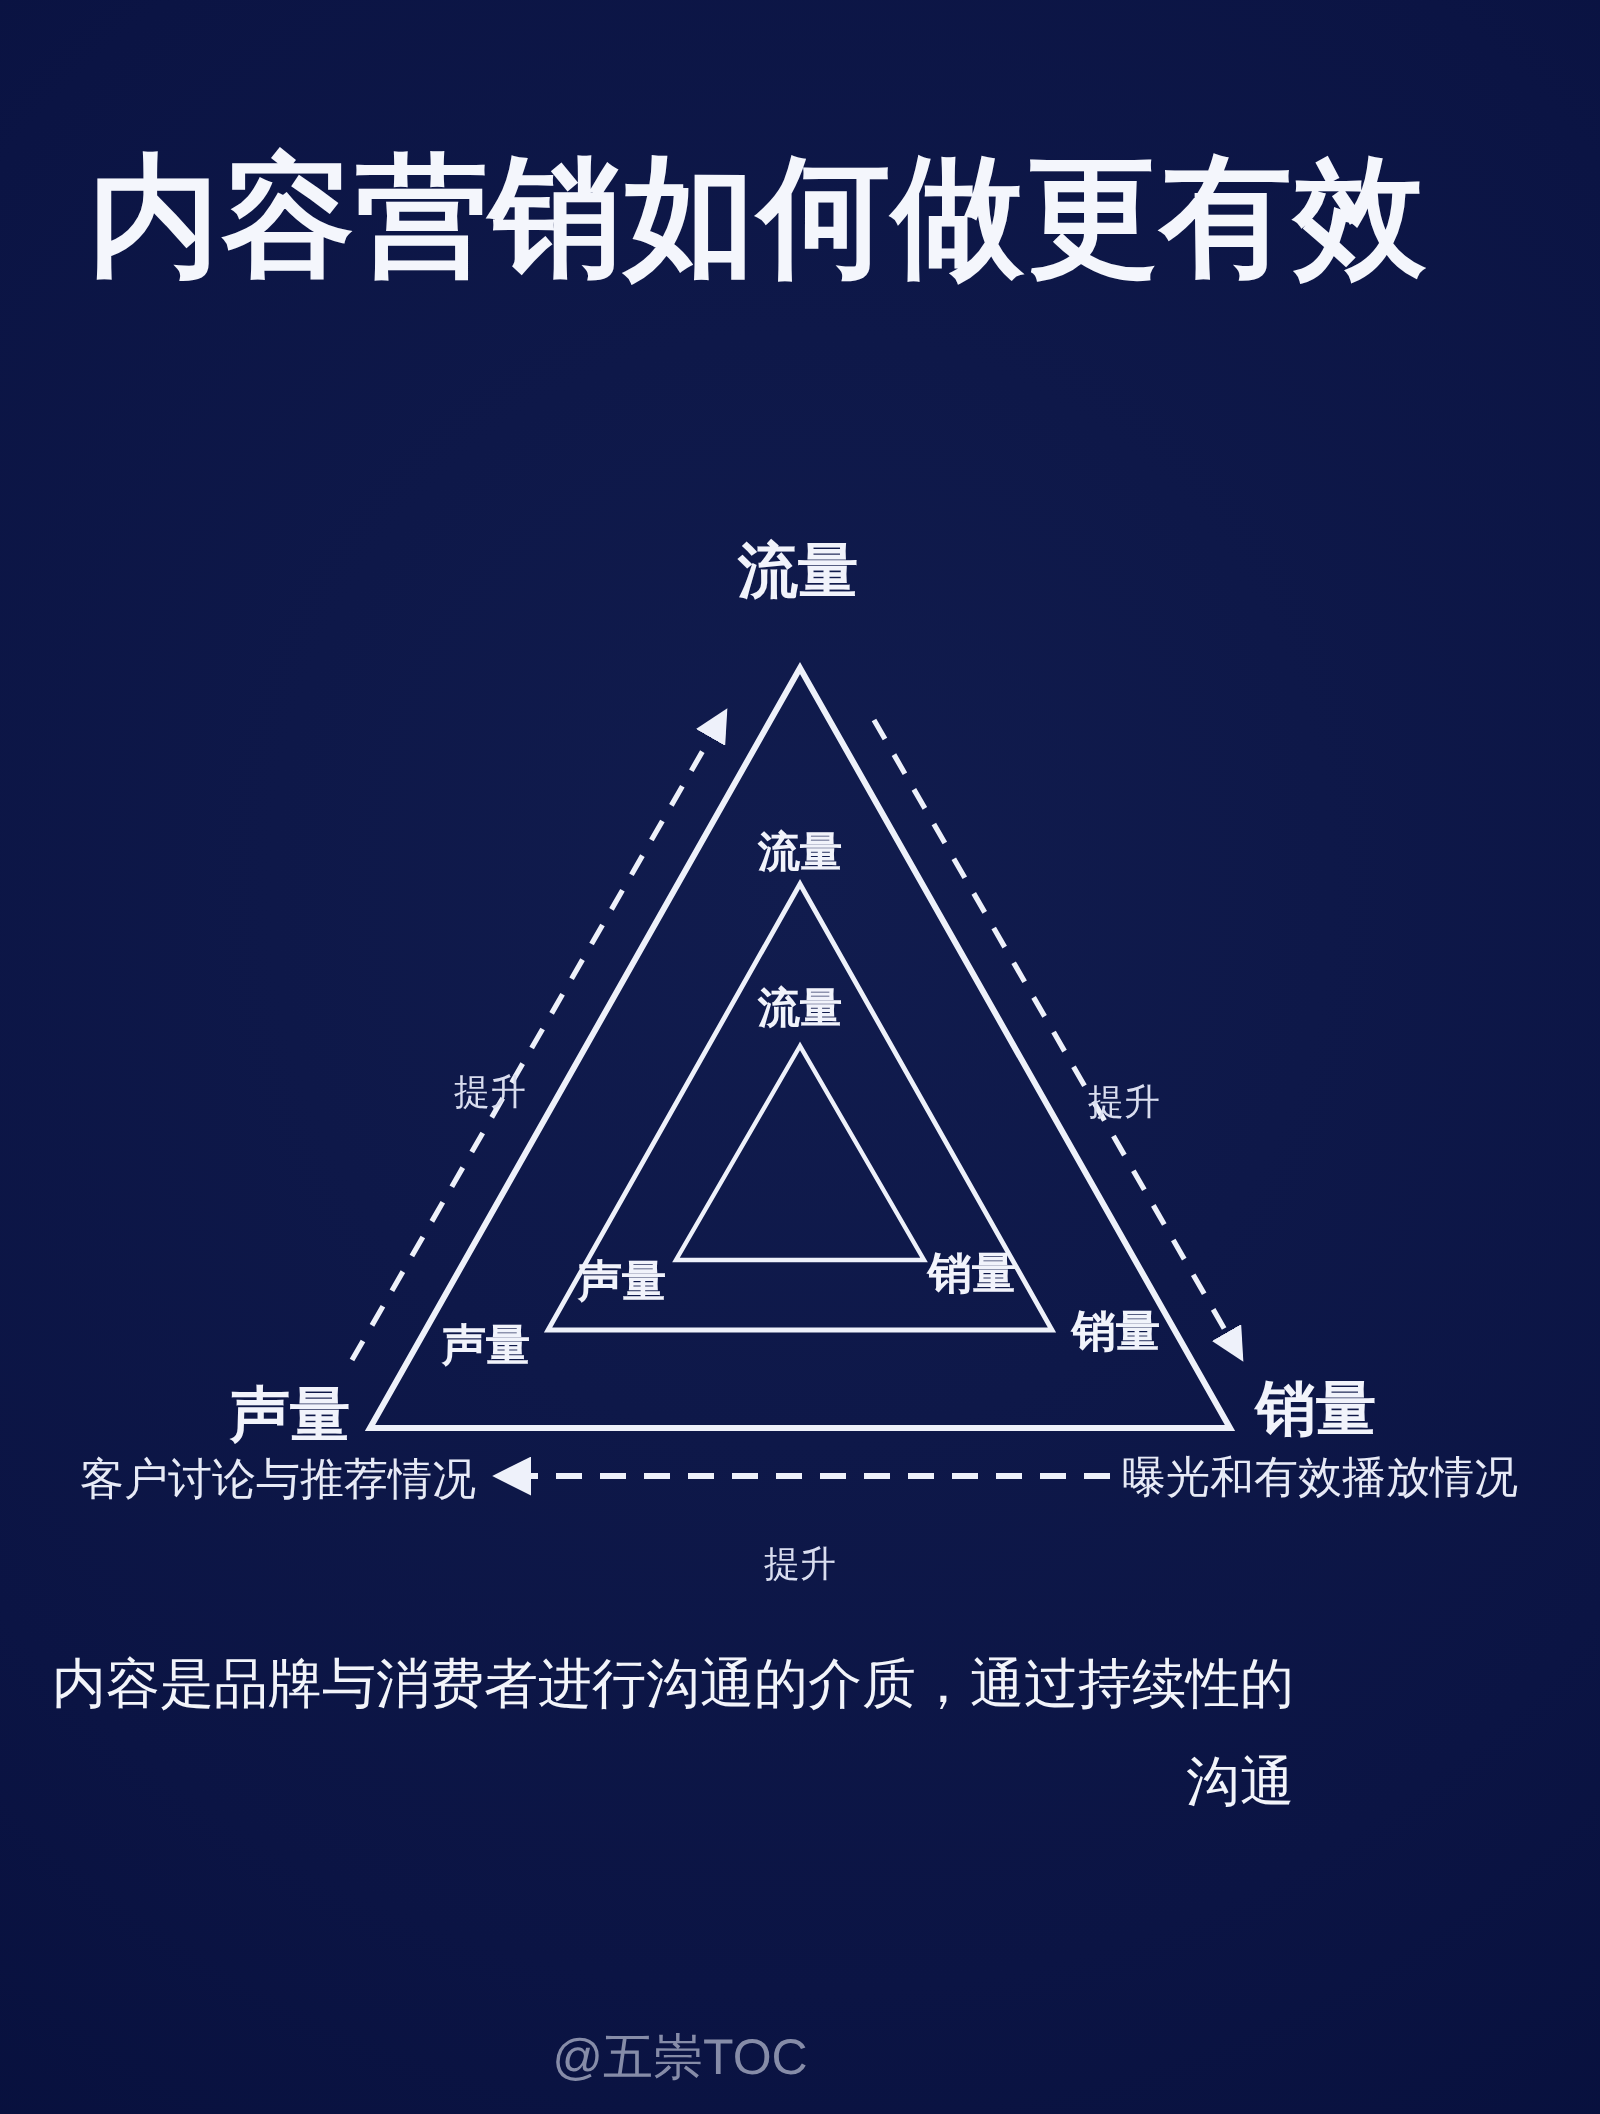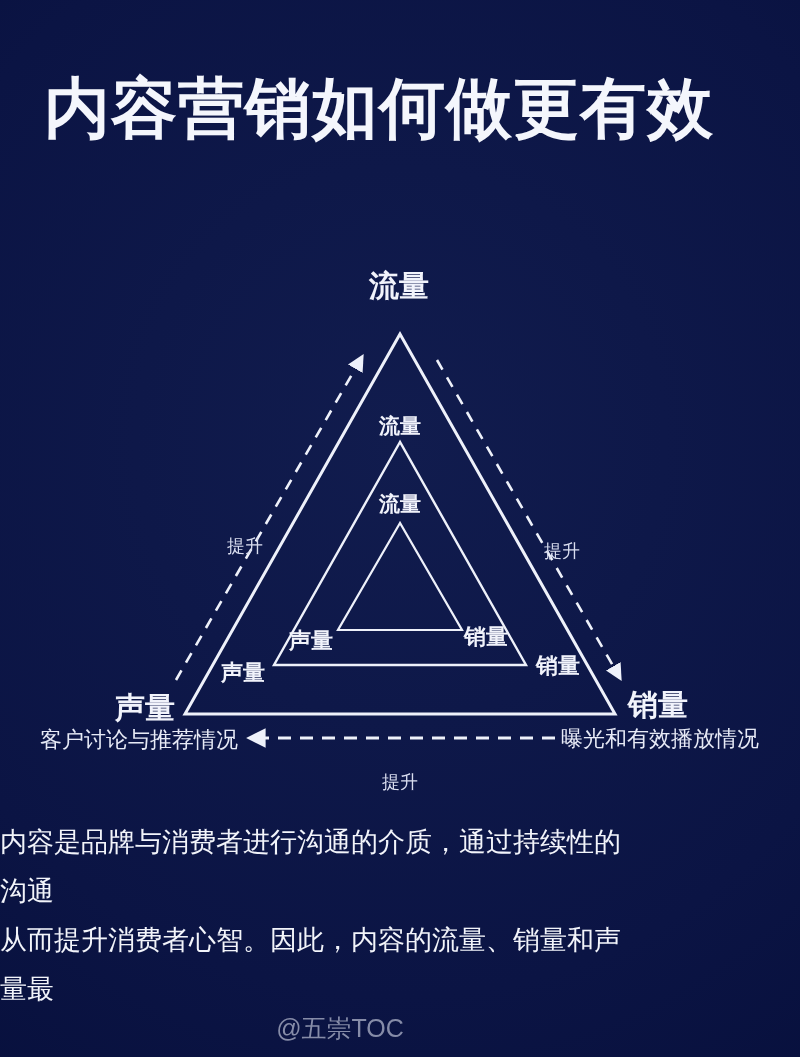--- a/index.html
+++ b/index.html
@@ -28,21 +28,21 @@
   .dlabel {
     position: absolute; transform: translate(-50%, -50%);
     white-space: nowrap; color: #f1f3fb;
   }
   .lab-xl   { font-size: 30px; font-weight: 700; }
   .lab-md   { font-size: 22px; font-weight: 700; }
   .lab-desc { font-size: 22px; font-weight: 400; color: #e7eaf6; }
   .lab-sm   { font-size: 18px; font-weight: 400; color: #d9ddef; margin-top: 25px; }
   .summary {
     position: absolute; left: 0; top: 818px; width: 647px;
-    text-align: left; font-size: 27px; line-height: 49px;
+    text-align: right; font-size: 27px; line-height: 49px;
     color: #f2f4fa; font-weight: 500;
   }
   .credit {
     position: absolute; left: 0; top: 1012px; width: 680px;
     text-align: center; font-size: 25px; color: #868ca8;
   }
 </style>
 </head>
 <body>
 
@@ -78,18 +78,17 @@
   <div class="dlabel lab-sm" style="left:400px; top:757px;">提升</div>
 
   <div class="dlabel lab-xl" style="left:145px; top:708px;">声量</div>
   <div class="dlabel lab-desc" style="left:139px; top:740px;font-family:Liberation Mono, monospace;">客户讨论与推荐情况</div>
 
   <div class="dlabel lab-xl" style="left:658px; top:705px;">销量</div>
   <div class="dlabel lab-desc" style="left:660px; top:739px;">曝光和有效播放情况</div>
 
   <div class="summary">
     <div>内容是品牌与消费者进行沟通的介质，通过持续性的沟通</div>
-    <div>从而提升消费者心智。因此，内容的流量、销量和声量最</div>
   </div>
 
   <div class="credit">@五崇TOC</div>
 
 </div>
 
 </body></html>

